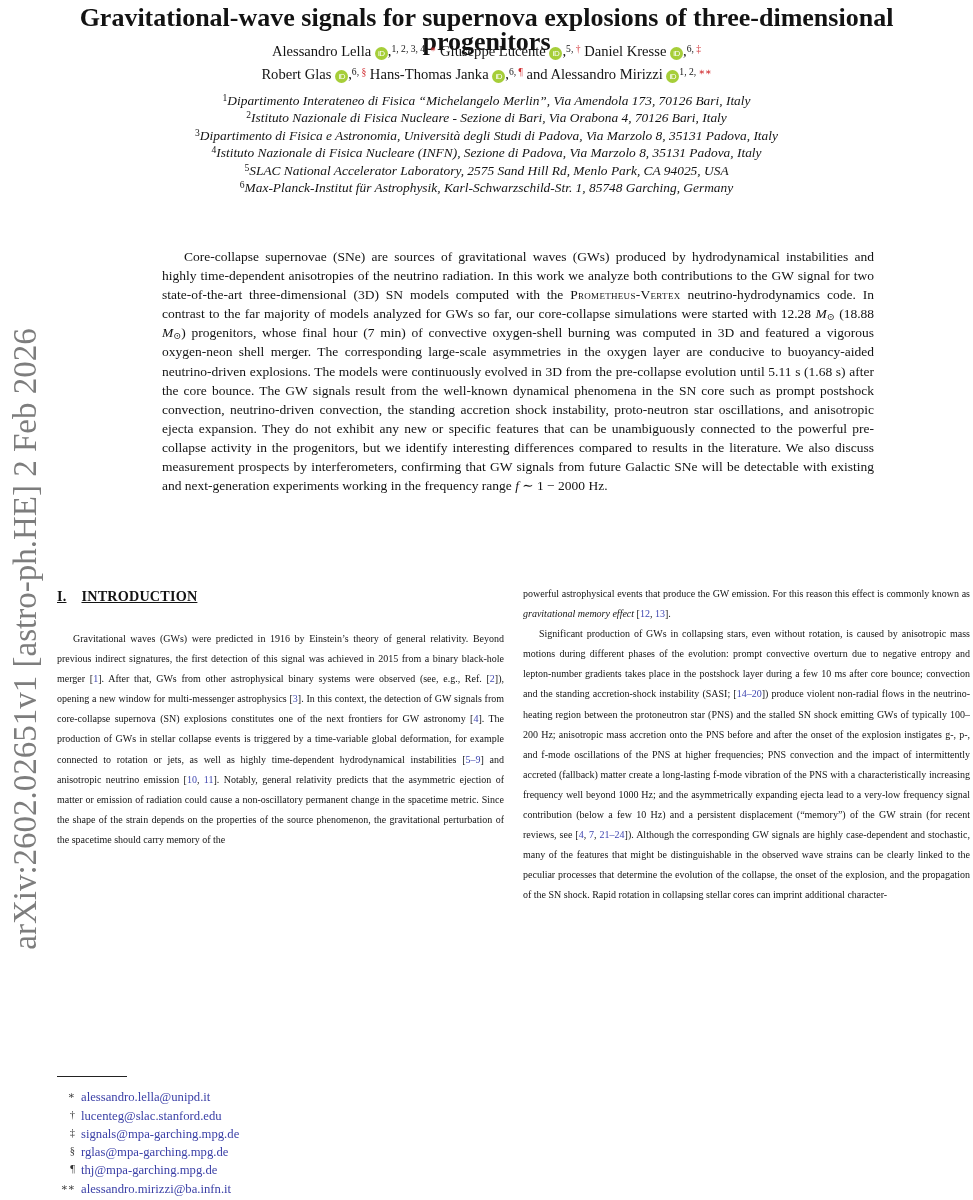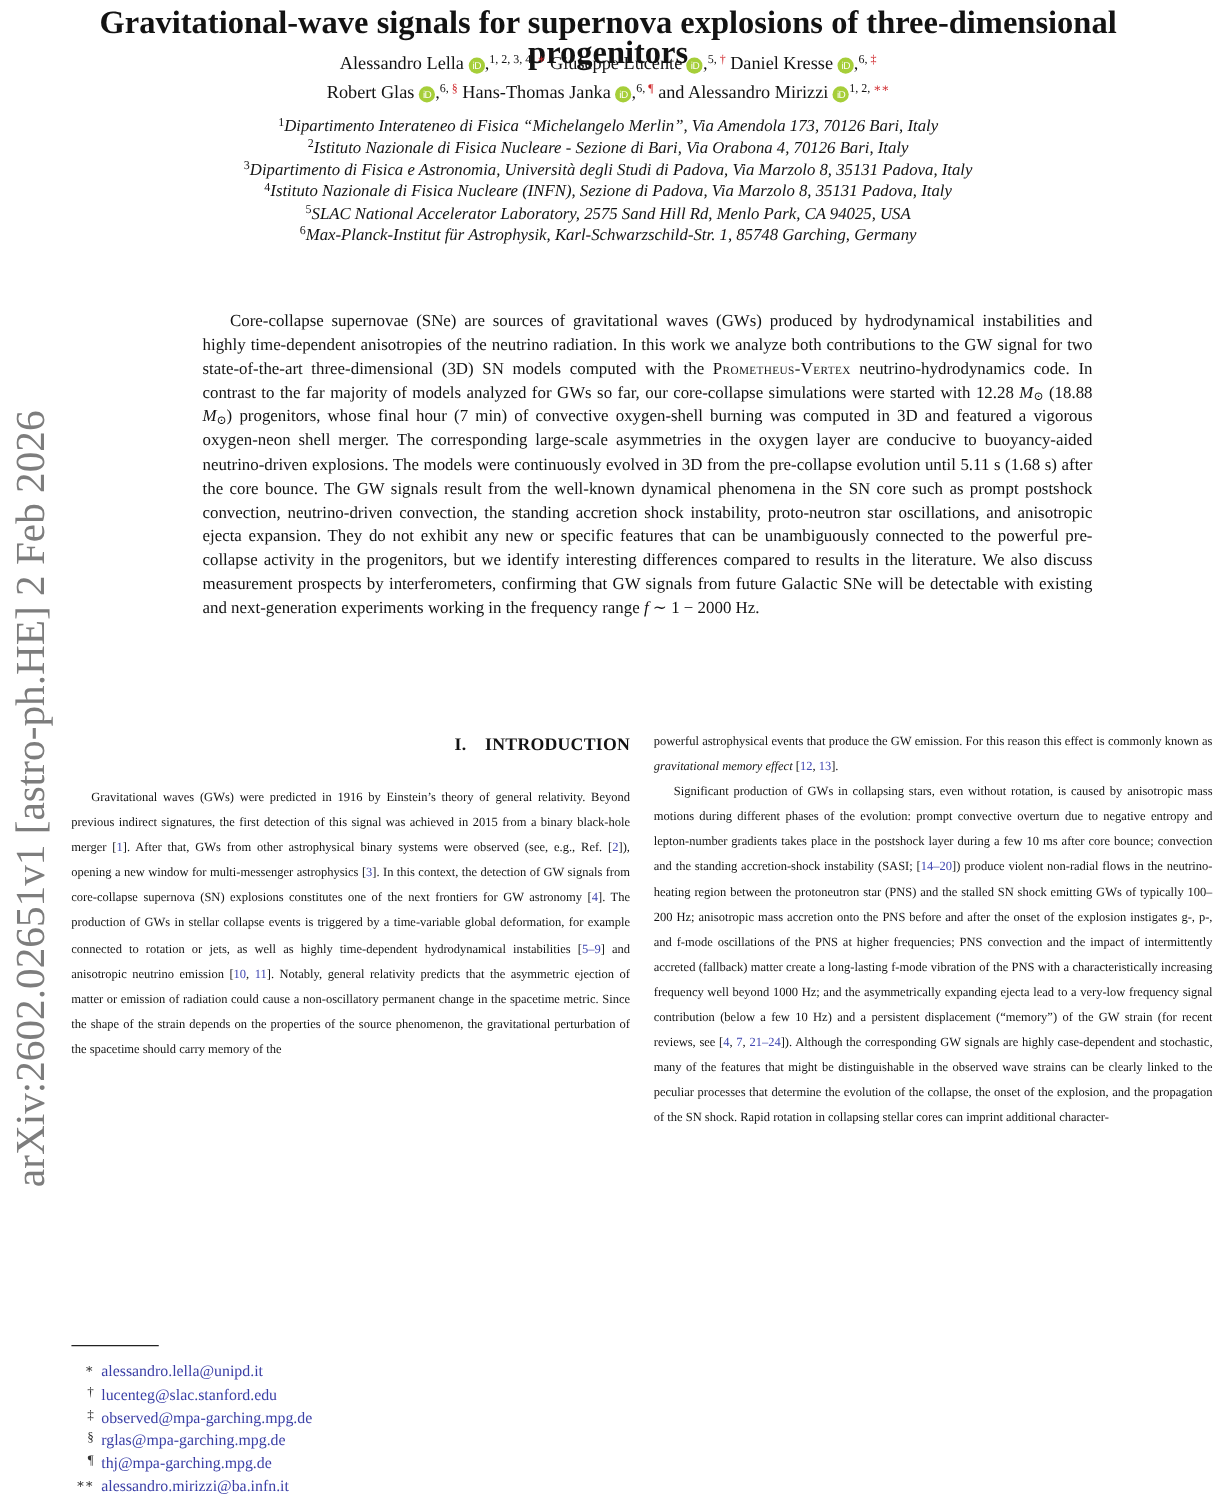--- a/index.html
+++ b/index.html
@@ -32,22 +32,22 @@
   .affil-line .seg-i{font-style:italic;}
   .dated{margin-top:3px;font-size:13.4px;}
 
   .abstract{position:absolute;left:162px;top:247px;width:712px;
     font-size:13.5px;line-height:19.1px;text-align:justify;text-indent:22px;}
 
   .columns{position:absolute;left:57px;top:584px;width:913px;height:616px;
     display:flex;gap:19px;overflow:hidden;}
   .col{width:447px;flex:none;display:flex;flex-direction:column;overflow:hidden;}
 
-  .section-heading{text-align:right;font-weight:bold;font-size:14.2px;
-    margin:4px 0 24px 0;letter-spacing:0.2px;}
+  .section-heading{text-align:left;font-weight:bold;font-size:14.2px;
+    margin:4px 0 24px 0;letter-spacing:0.2px;text-decoration:underline;}
   .section-heading .heading-num{margin-right:15px;}
 
   .para{font-size:10px;line-height:20.1px;text-align:justify;}
   .para.indent{text-indent:16px;}
   .para + .para{margin-top:0;}
   .left-para-wrap{flex:1 1 auto;overflow:hidden;}
 
   .footnote-block{flex:none;padding-bottom:2px;}
   .fn-rule{width:70px;border-top:1.3px solid #222;margin:10px 0 11px 0;}
   .fn-row{display:flex;font-size:12.7px;line-height:18.3px;}
@@ -109,21 +109,21 @@
             <div class="fn-row">
               <span class="fn-marker">∗</span>
               <span class="fn-email">alessandro.lella@unipd.it</span>
             </div>
             <div class="fn-row">
               <span class="fn-marker">†</span>
               <span class="fn-email">lucenteg@slac.stanford.edu</span>
             </div>
             <div class="fn-row">
               <span class="fn-marker">‡</span>
-              <span class="fn-email">observed@mpa-garching.mpg.de</span>
+              <span class="fn-email">signals@mpa-garching.mpg.de</span>
             </div>
             <div class="fn-row">
               <span class="fn-marker">§</span>
               <span class="fn-email">rglas@mpa-garching.mpg.de</span>
             </div>
             <div class="fn-row">
               <span class="fn-marker">¶</span>
               <span class="fn-email">thj@mpa-garching.mpg.de</span>
             </div>
             <div class="fn-row">

